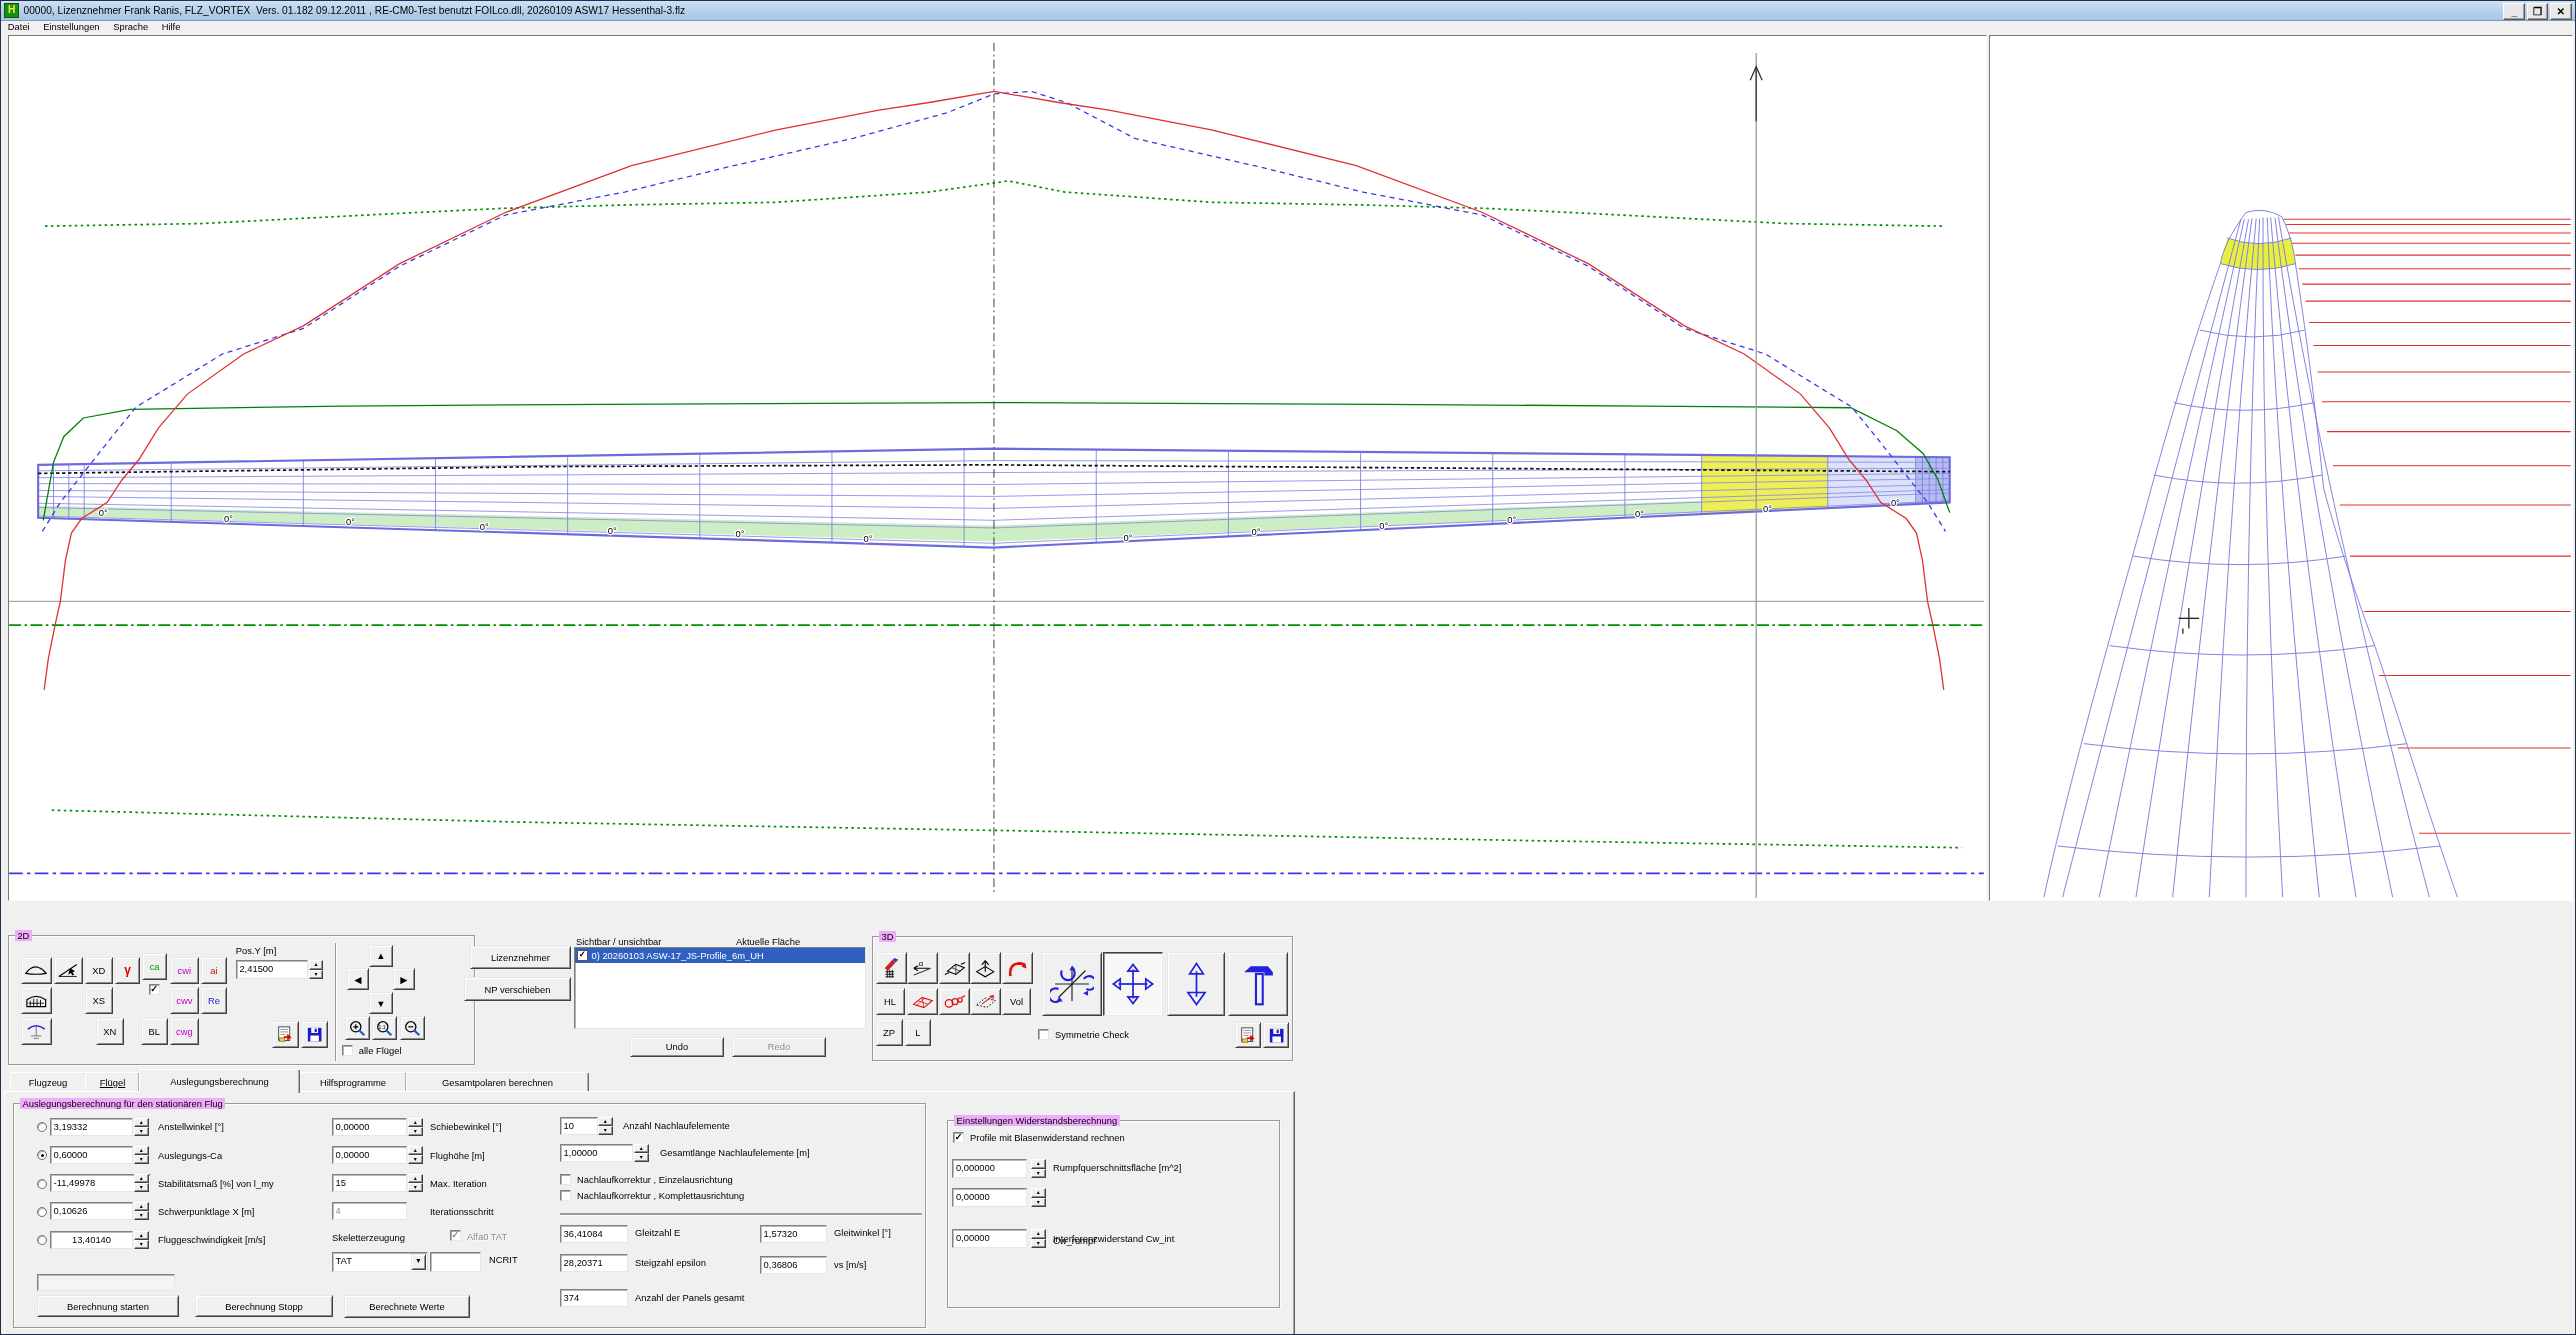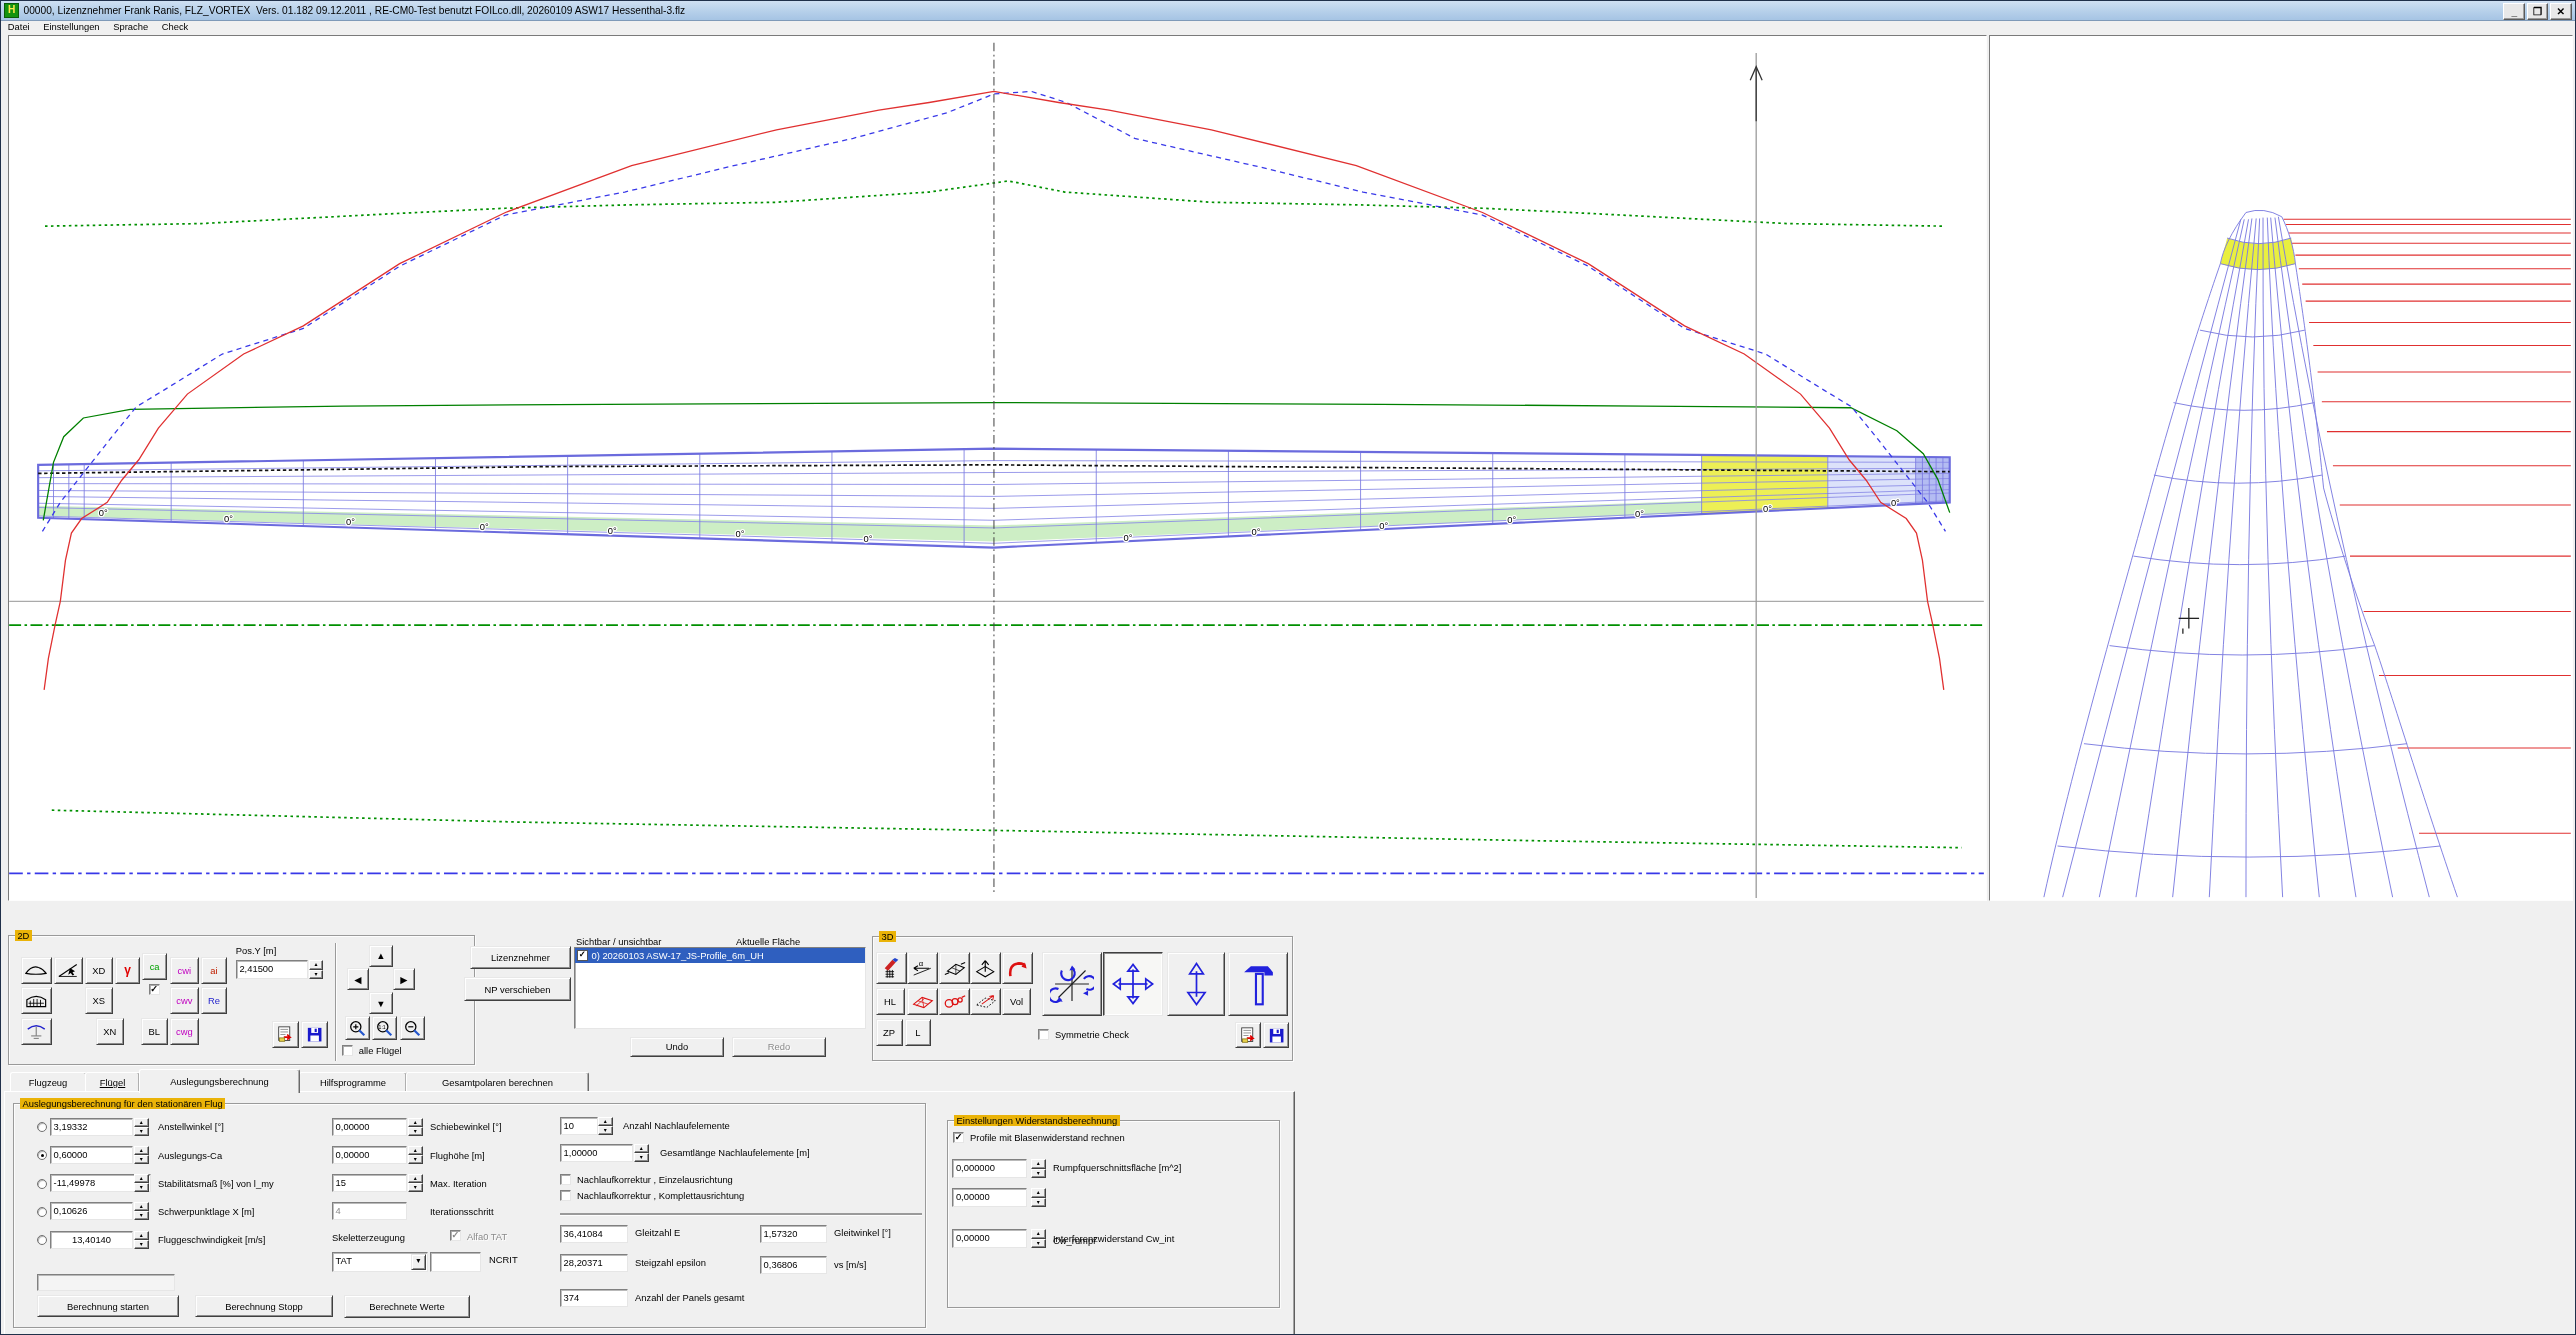--- a/index.html
+++ b/index.html
@@ -29,21 +29,21 @@
   
   .btn{position:absolute;background:#f0f0f0;border:0.9px solid;border-color:#e8e8e8 #404040 #404040 #e8e8e8;
     box-shadow:inset 0.9px 0.9px 0 #fff,inset -0.9px -0.9px 0 #8c8c8c;
     display:flex;align-items:center;justify-content:center;box-sizing:border-box;}
   .btn.pressed{border-color:#404040 #e8e8e8 #e8e8e8 #404040;
     box-shadow:inset 0.9px 0.9px 0 #8c8c8c,inset -0.9px -0.9px 0 #fff;background:#f7f7f5;}
   .field{position:absolute;background:#fff;border:0.9px solid;border-color:#808080 #e6e6e6 #e6e6e6 #808080;
     box-shadow:inset 0.9px 0.9px 0 #b9b9b9;box-sizing:border-box;padding:1.7px 2.6px;line-height:12.8px;overflow:hidden;}
   .field.dis{color:#8a8a8a;}
   .grp{position:absolute;border:0.9px solid #9a9a9a;box-shadow:0.9px 0.9px 0 #fdfdfd inset, 0.9px 0.9px 0 #fdfdfd;box-sizing:border-box;}
-  .grp>.glabel{position:absolute;top:-6px;left:6px;background:#eab308;padding:0 2.6px;}
+  .grp>.glabel{position:absolute;top:-6px;left:6px;background:#f0abfc;padding:0 2.6px;}
   .spin{position:absolute;width:14.5px;display:flex;flex-direction:column;box-sizing:border-box;}
   .spin b{flex:1;background:#f0f0f0;border:0.9px solid;border-color:#fff #404040 #404040 #fff;
     box-shadow:inset -0.9px -0.9px 0 #8c8c8c;font-size:5.1px;line-height:6px;text-align:center;font-weight:normal;}
   .cb{position:absolute;width:11px;height:11px;background:#fff;border:0.9px solid;
     border-color:#808080 #e6e6e6 #e6e6e6 #808080;box-shadow:inset 0.9px 0.9px 0 #a9a9a9;box-sizing:border-box;
     font-size:9.4px;line-height:8.5px;text-align:center;font-weight:bold;}
   .radio{position:absolute;width:10.2px;height:10.2px;border-radius:50%;background:#fff;border:0.9px solid #707070;
     box-shadow:inset 0.9px 0.9px 0.9px #b0b0b0;box-sizing:border-box;}
   .radio.sel:after{content:"";position:absolute;left:2.6px;top:2.6px;width:3.4px;height:3.4px;border-radius:50%;background:#000;}
   .lbl{position:absolute;white-space:pre;line-height:11px;}
@@ -73,21 +73,21 @@
       <div class="winbtn">_</div>
       <div class="winbtn">❒</div>
       <div class="winbtn">✕</div>
     </div>
   </div>
 
   <div class="menubar">
     <span class="menuitem">Datei</span>
     <span class="menuitem">Einstellungen</span>
     <span class="menuitem">Sprache</span>
-    <span class="menuitem">Check</span>
+    <span class="menuitem">Hilfe</span>
   </div>
 
   <div class="canvas" style="left:6.8px;top:34px;width:1977px;height:864px;">
   <svg width="1975" height="862" viewBox="0 0 2316 1011" style="font-size:11px">
 
     <line x1="0" y1="663" x2="2316" y2="663" stroke="#aaaaaa" stroke-width="1.5"></line>
     <line x1="0" y1="691" x2="2316" y2="691" stroke="#009000" stroke-width="2" stroke-dasharray="14 4 3 4"></line>
     <line x1="0" y1="982" x2="2316" y2="982" stroke="#3838e8" stroke-width="2" stroke-dasharray="16 5 4 5"></line>
     <polyline points="50,908 600,922 1172,932 1800,944 2290,952" fill="none" stroke="#009000" stroke-width="2" stroke-dasharray="3 4"></polyline>
 

